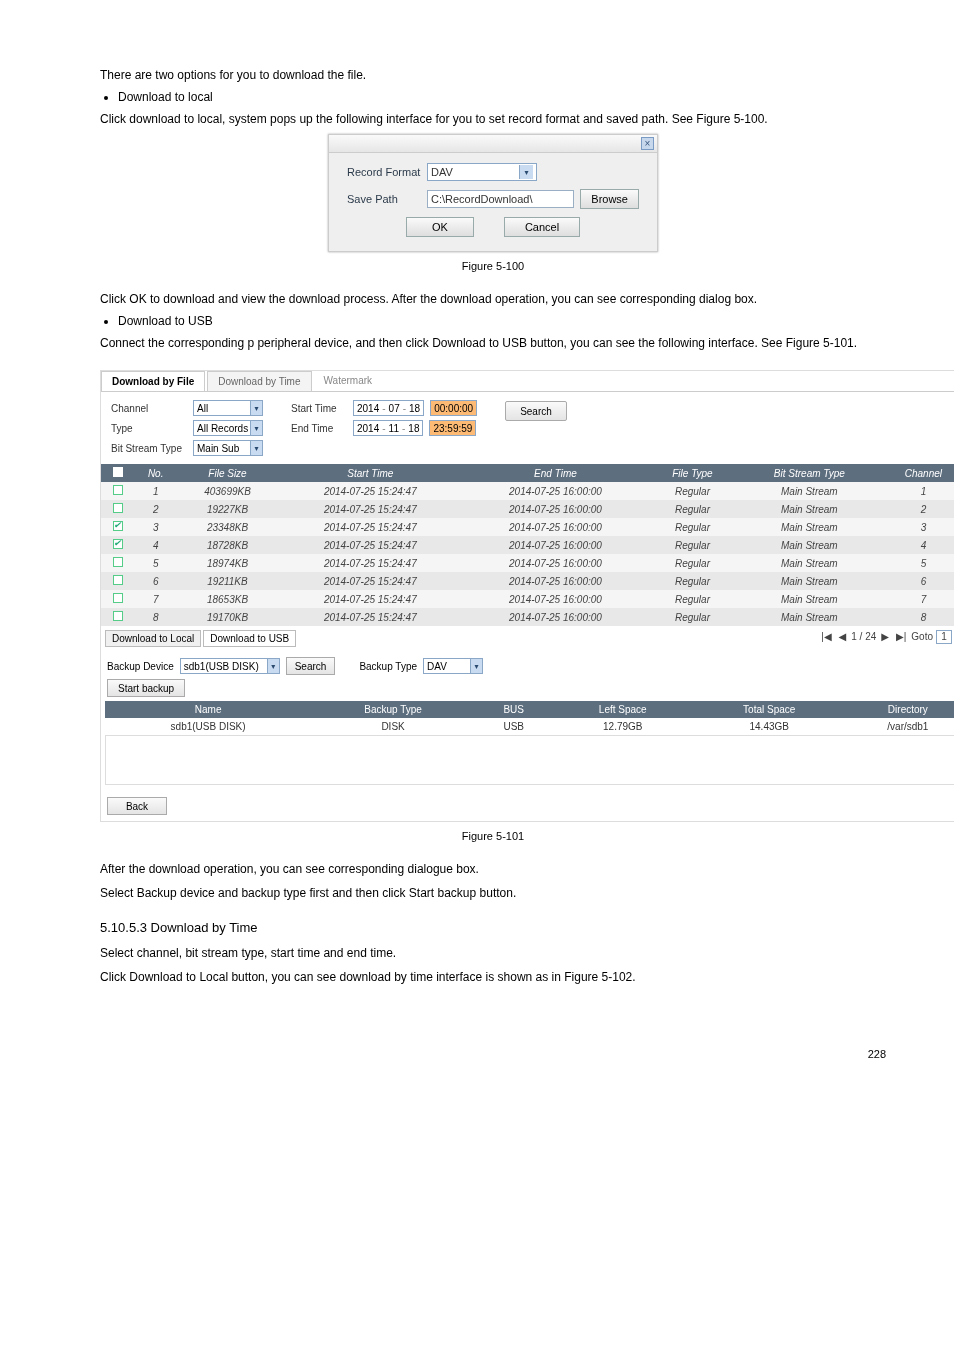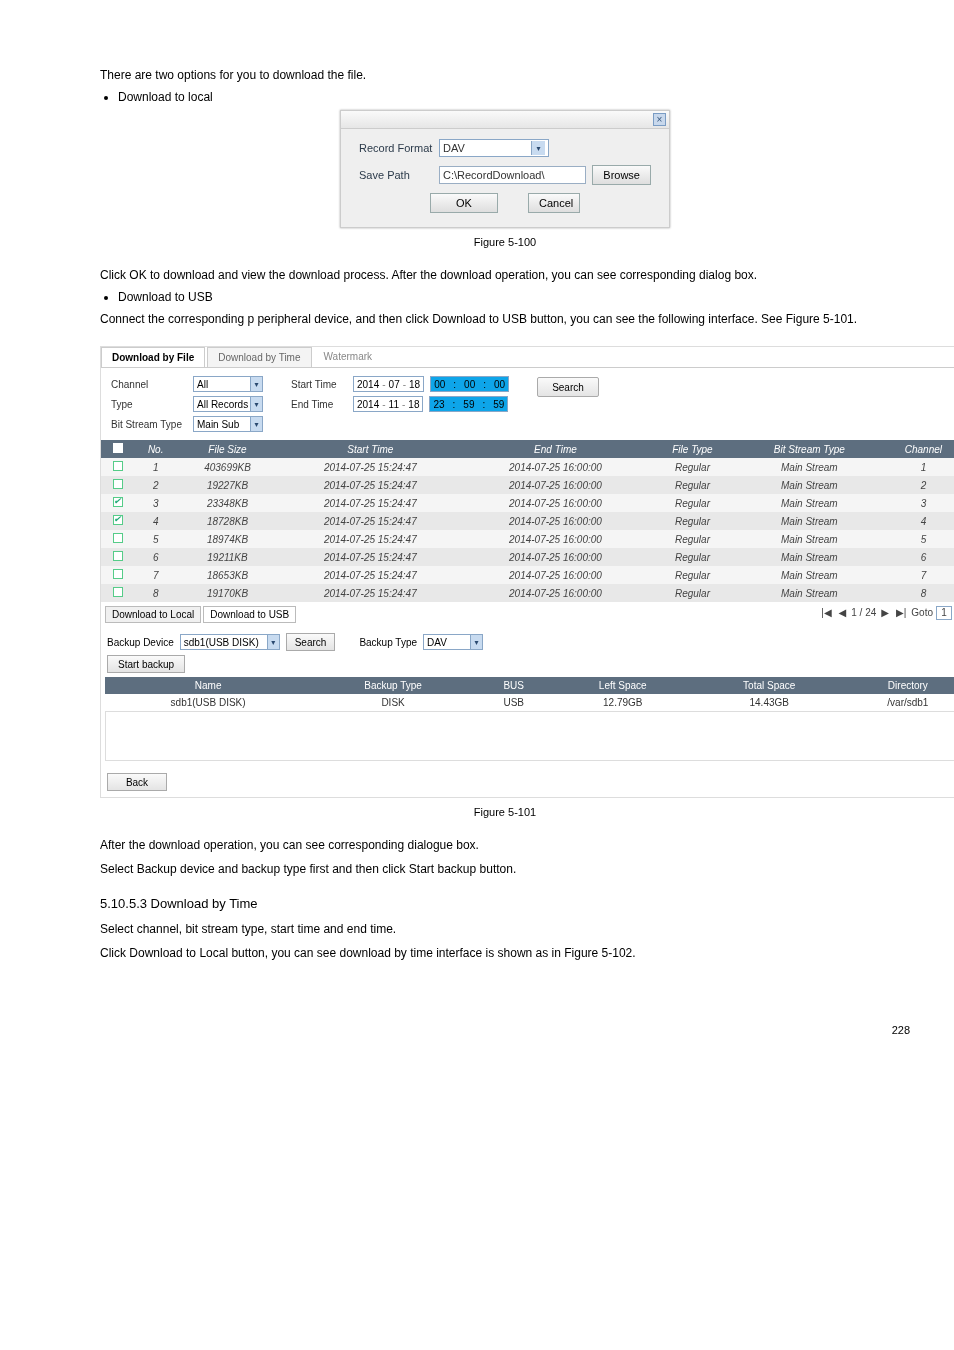--- a/index.html
+++ b/index.html
@@ -1,17 +1,17 @@
 <!DOCTYPE html>
 <html><head>
 <meta charset="utf-8">
 <style>
   * { box-sizing: border-box; margin: 0; padding: 0; }
   body { font-family: Arial, sans-serif; font-size: 12px; color: #000; background: #fff; width: 954px; }
-  .page { padding: 60px 44px 60px 100px; }
+  .page { padding: 60px 68px 60px 100px; }
   ul.bullets { list-style: disc; padding-left: 18px; margin-bottom: 6px; }
   ul.bullets > li { margin-bottom: 6px; }
   p { margin: 6px 0; line-height: 1.5; }
 
   
   .dlg-wrap { width: 330px; margin: 6px auto 8px auto; border: 1px solid #ccc; background: linear-gradient(#e6e6e6,#eee); box-shadow: 0 0 2px #aaa; position: relative; }
   .dlg-titlebar { background: linear-gradient(#fafafa,#e6e6e6); height: 18px; border-bottom: 1px solid #ccc; position: relative; }
   .dlg-close { position: absolute; right: 3px; top: 2px; width: 13px; height: 13px; background: #c8d8ec; border: 1px solid #7a9cc4; color: #3a5a80; font-size: 10px; line-height: 11px; text-align: center; cursor: pointer; }
   .dlg-body { padding: 10px 18px 14px 18px; background: #efefef; }
   .dlg-row { display: flex; align-items: center; margin-bottom: 8px; font-size: 11px; color: #333; }
@@ -31,21 +31,21 @@
   .tab.active { background: #fff; color: #000; font-weight: bold; }
   .tab.wm { border: none; background: transparent; color: #888; }
   .filters { padding: 8px 10px; display: flex; gap: 28px; align-items: flex-start; }
   .fcol { display: flex; flex-direction: column; gap: 4px; }
   .frow { display: flex; align-items: center; gap: 6px; }
   .flabel { width: 76px; color: #333; font-size: 10px; }
   .fsel { width: 70px; height: 16px; border: 1px solid #8aa7c7; background: #fff; display: flex; align-items: center; justify-content: space-between; padding-left: 3px; font-size: 10px; }
   .sm-chev { width: 12px; height: 14px; background: #c8dbf0; border-left: 1px solid #8aa7c7; font-size: 8px; color: #2b4a70; display:flex; align-items:center; justify-content:center; }
   .date-box { display:flex; align-items:center; height:16px; border:1px solid #8aa7c7; background:#fff; padding:0 3px; font-size:10px; }
   .date-box span.sep { margin: 0 3px; color:#888; }
-  .time-box { display:flex; align-items:center; height:16px; border:1px solid #8aa7c7; background:#0ea5e9; padding:0 3px; font-size:10px;gap:8px; }
+  .time-box { display:flex; align-items:center; height:16px; border:1px solid #8aa7c7; background:#fdba74; padding:0 3px; font-size:10px; }
   .btn-g { height: 20px; padding: 0 14px; border: 1px solid #aaa; background: linear-gradient(#fafafa,#e4e4e4); border-radius: 2px; cursor: pointer; font-size: 10px; }
 
   .datatable { width: 100%; border-collapse: collapse; font-size: 10px; }
   .datatable th { background: #5d6e7f; color: #fff; font-weight: normal; padding: 3px 4px; text-align: center; }
   .datatable td { padding: 3px 4px; text-align: center; color: #444; }
   .datatable tr.odd td { background: #f5f5f5; }
   .datatable tr.even td { background: #e8e8e8; }
   .chk { display:inline-block; width:10px; height:10px; border:1px solid #5c8; background:#fff; position:relative; }
   .chk.on::after { content:"✔"; font-size:9px; color:#2a7; position:absolute; top:-2px; left:0; }
   .scroll-col { width: 10px; background: #dde6ef; }
@@ -73,41 +73,42 @@
 </style>
 </head>
 <body>
 
 <div class="page">
   <p>There are two options for you to download the file.</p>
 
   <ul class="bullets">
     <li>Download to local</li>
   </ul>
+  <p>Click download to local, system pops up the following interface for you to set record format and saved path. See Figure 5-100.</p>
 
   <div class="dlg-wrap">
     <div class="dlg-titlebar">
       <div class="dlg-close">×</div>
     </div>
     <div class="dlg-body">
       <div class="dlg-row">
         <div class="dlg-label">Record Format</div>
         <div class="dlg-select">
           <span>DAV</span>
           <span class="chev">▾</span>
         </div>
       </div>
       <div class="dlg-row">
         <div class="dlg-label">Save Path</div>
         <div class="dlg-input">C:\RecordDownload\</div>
         <button class="dlg-btn">Browse</button>
       </div>
       <div class="dlg-footer">
         <button class="dlg-btn" style="width:68px">OK</button>
-        <button class="dlg-btn" style="width:52px">Cancel</button>
+        <button class="dlg-btn" style="width:76px">Cancel</button>
       </div>
     </div>
   </div>
   <div class="fig-cap">Figure 5-100</div>
 
   <p>Click OK to download and view the download process. After the download operation, you can see corresponding dialog box.</p>
 
   <ul class="bullets">
     <li>Download to USB</li>
   </ul>

